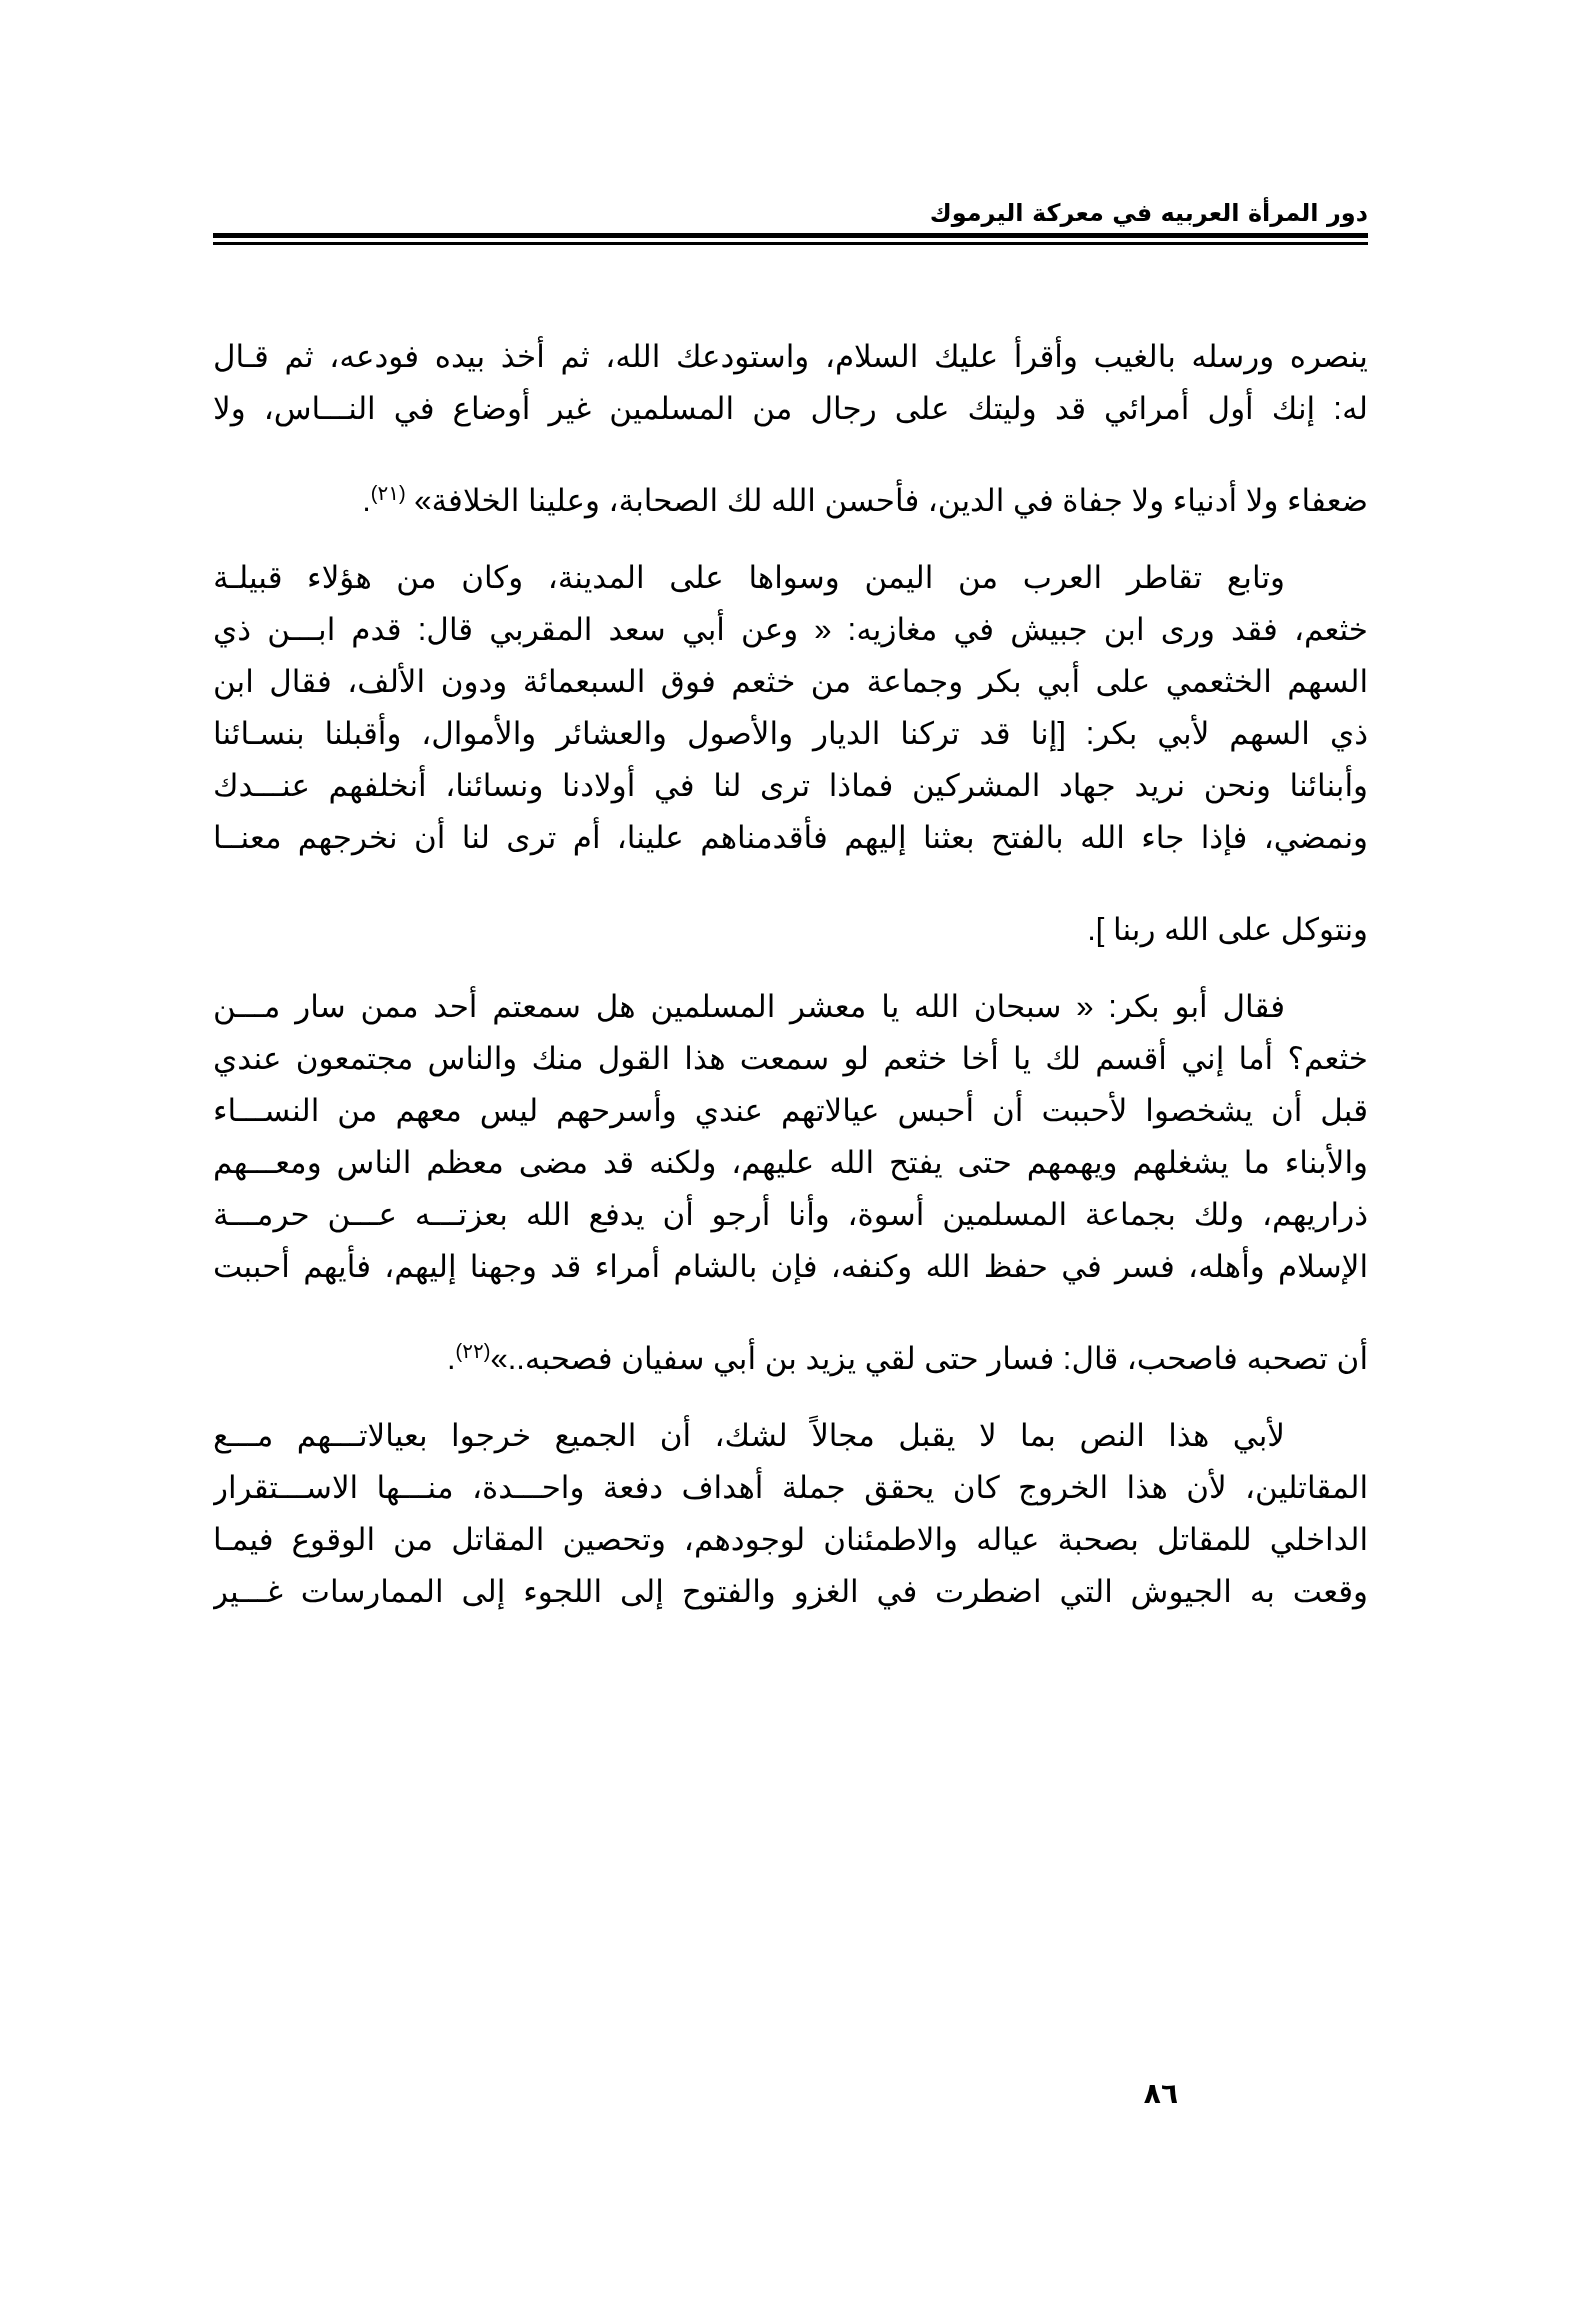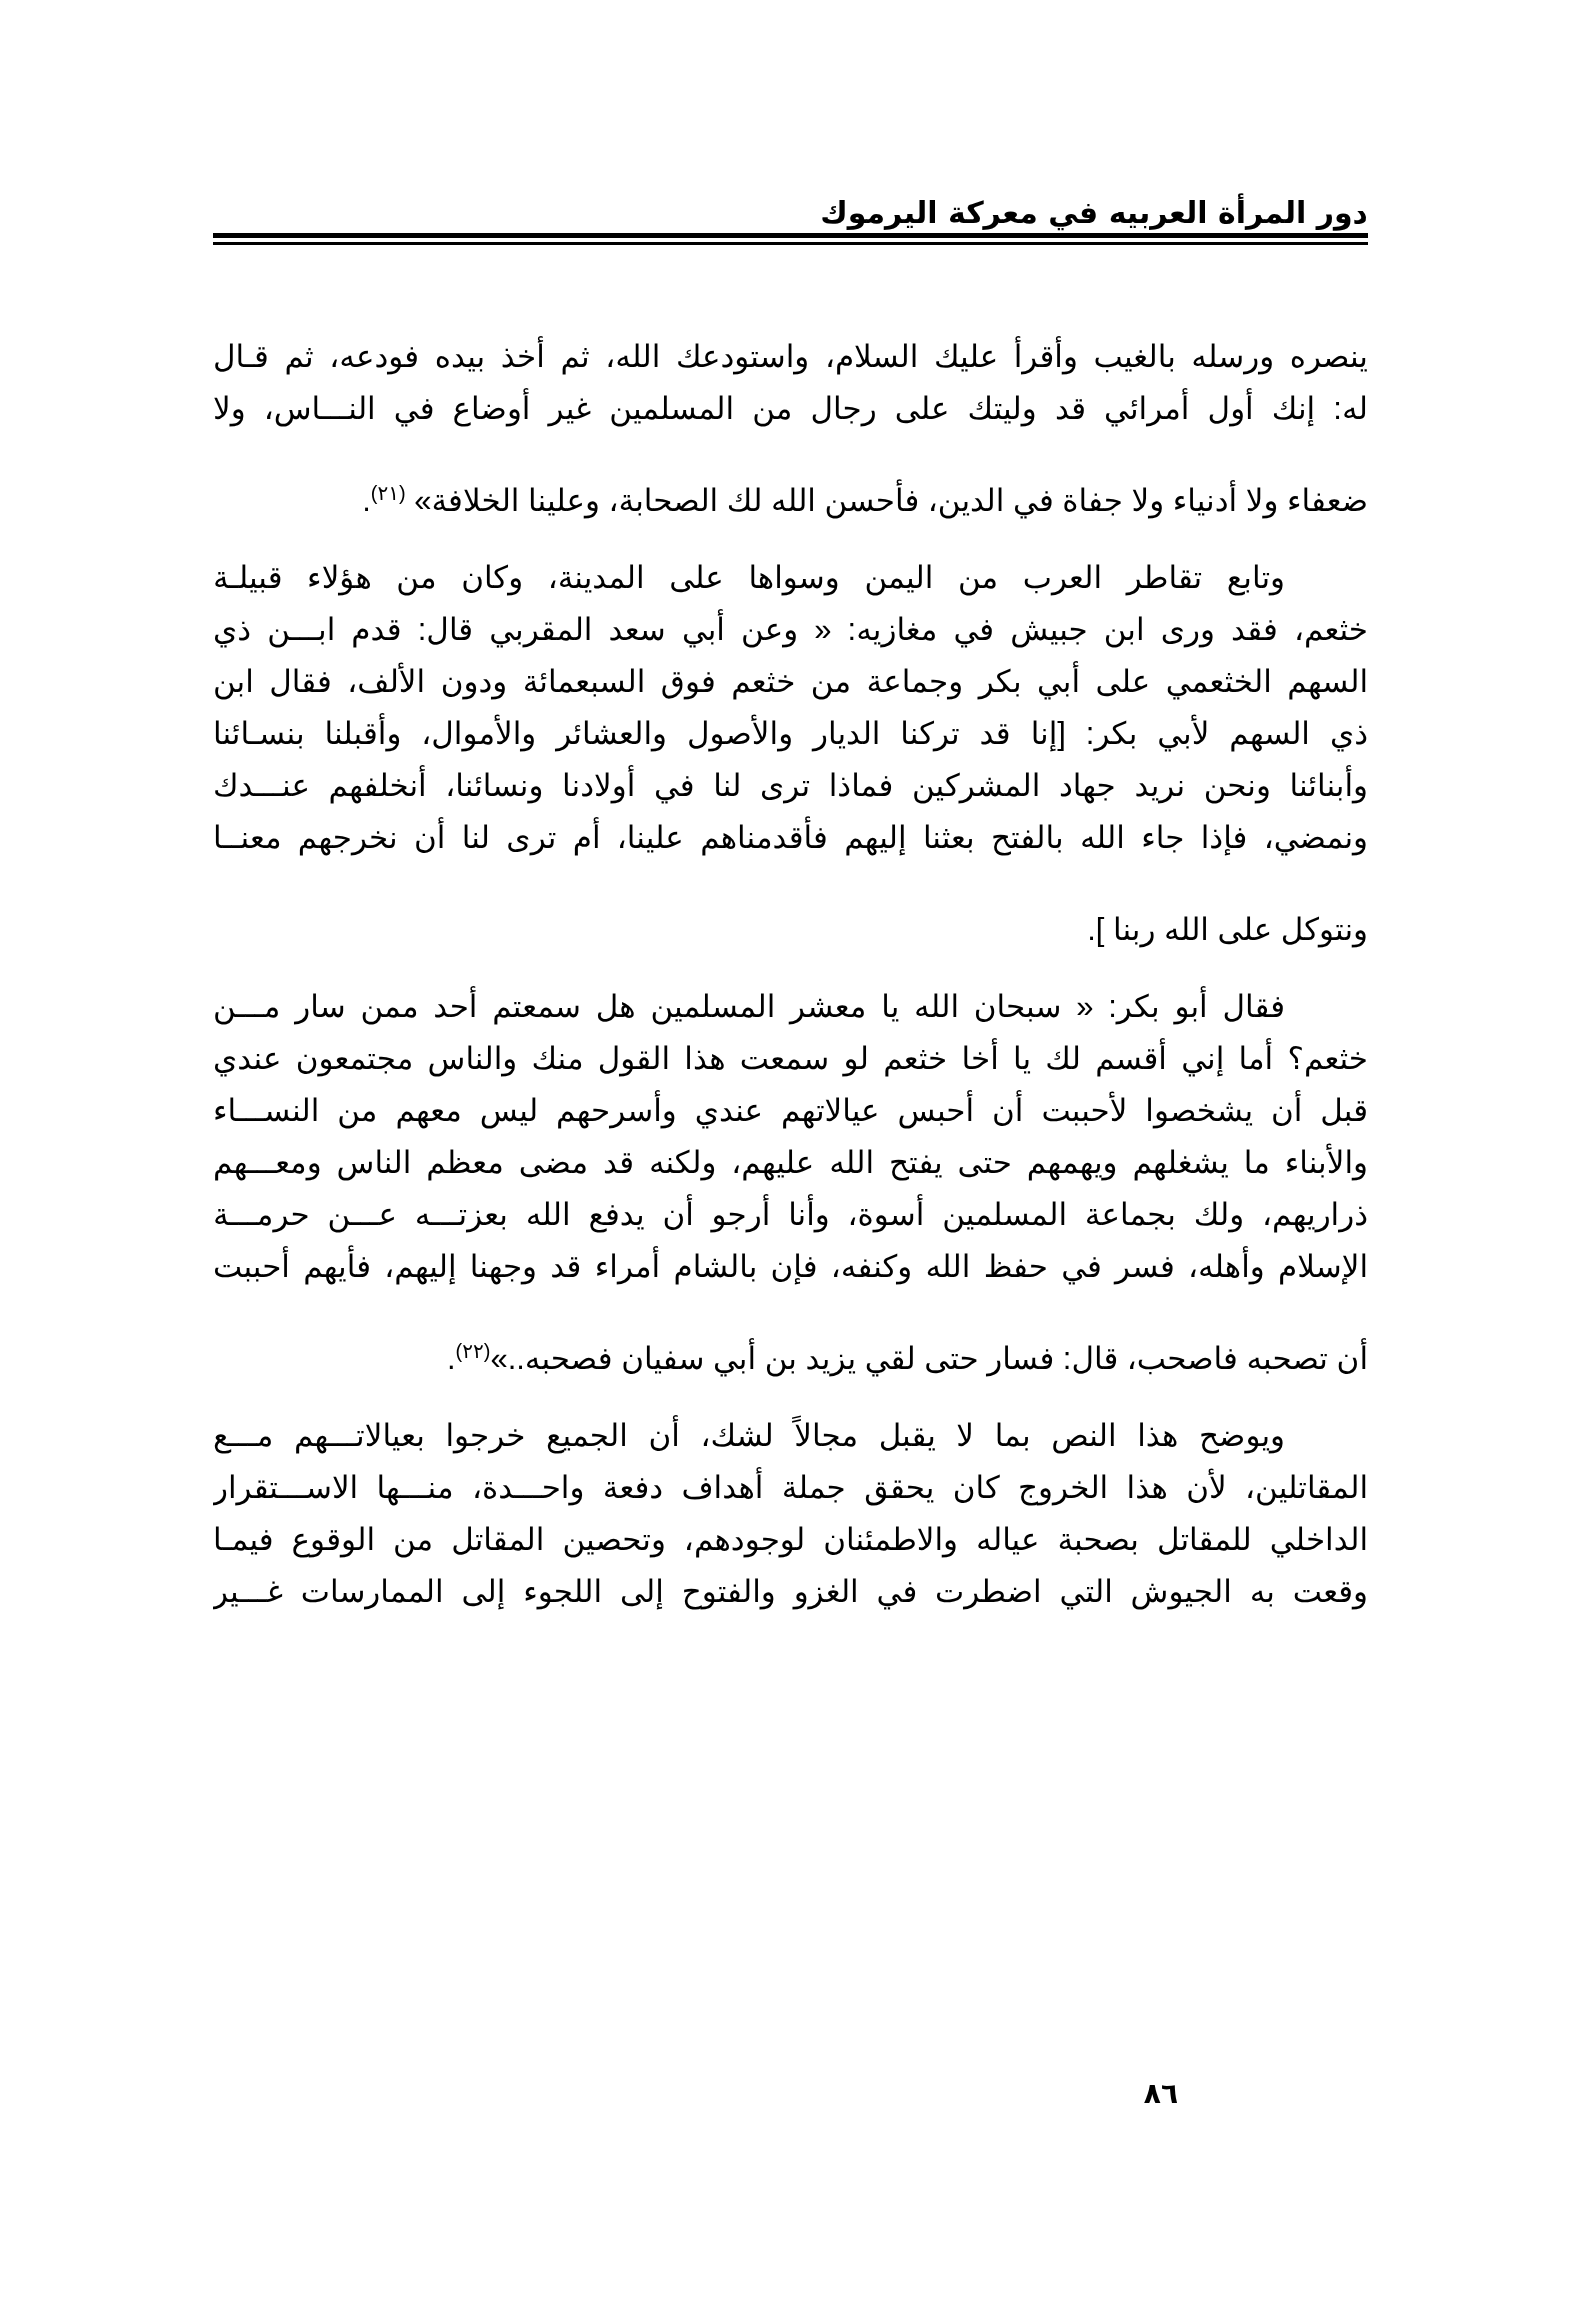--- a/index.html
+++ b/index.html
@@ -22,21 +22,21 @@
       width: 1155px;
       height: 2307px;
       direction: rtl;
     }
     .running-header {
       position: absolute;
       top: 195px;
       right: 0;
       font-family: "DejaVu Sans", sans-serif;
       font-weight: bold;
-      font-size: 30px;
+      font-size: 24px;
       line-height: 36px;
       letter-spacing: -0.8px;
       white-space: nowrap;
     }
     .rule-thick {
       position: absolute;
       top: 233px;
       left: 0;
       right: 0;
       height: 5px;
@@ -133,21 +133,21 @@
       <span class="line">خثعم؟ أما إني أقسم لك يا أخا خثعم لو سمعت هذا القول منك والناس مجتمعون عندي</span>
       <span class="line">قبل أن يشخصوا لأحببت أن أحبس عيالاتهم عندي وأسرحهم ليس معهم من النســـاء</span>
       <span class="line">والأبناء ما يشغلهم ويهمهم حتى يفتح الله عليهم، ولكنه قد مضى معظم الناس ومعـــهم</span>
       <span class="line">ذراريهم، ولك بجماعة المسلمين أسوة، وأنا أرجو أن يدفع الله بعزتـــه عـــن حرمـــة</span>
       <span class="line">الإسلام وأهله، فسر في حفظ الله وكنفه، فإن بالشام أمراء قد وجهنا إليهم، فأيهم أحببت</span>
       <span class="line last"><span>أن تصحبه فاصحب، قال: فسار حتى لقي يزيد بن أبي سفيان فصحبه..»</span><span class="fn">(٢٢)</span><span>.</span></span>
     </div>
     <span class="para-gap"></span>
 
     <div>
-      <span class="line indent">ويوضح هذا النص بما لا يقبل مجالاً لشك، أن الجميع خرجوا بعيالاتـــهم مـــع</span>
+      <span class="line indent">لأبي هذا النص بما لا يقبل مجالاً لشك، أن الجميع خرجوا بعيالاتـــهم مـــع</span>
       <span class="line">المقاتلين، لأن هذا الخروج كان يحقق جملة أهداف دفعة واحـــدة، منـــها الاســـتقرار</span>
       <span class="line">الداخلي للمقاتل بصحبة عياله والاطمئنان لوجودهم، وتحصين المقاتل من الوقوع فيمـا</span>
       <span class="line">وقعت به الجيوش التي اضطرت في الغزو والفتوح إلى اللجوء إلى الممارسات غـــير</span>
     </div>
   </div>
 
   <div class="page-number"><span>٨٦</span></div>
 </div>
 
 

